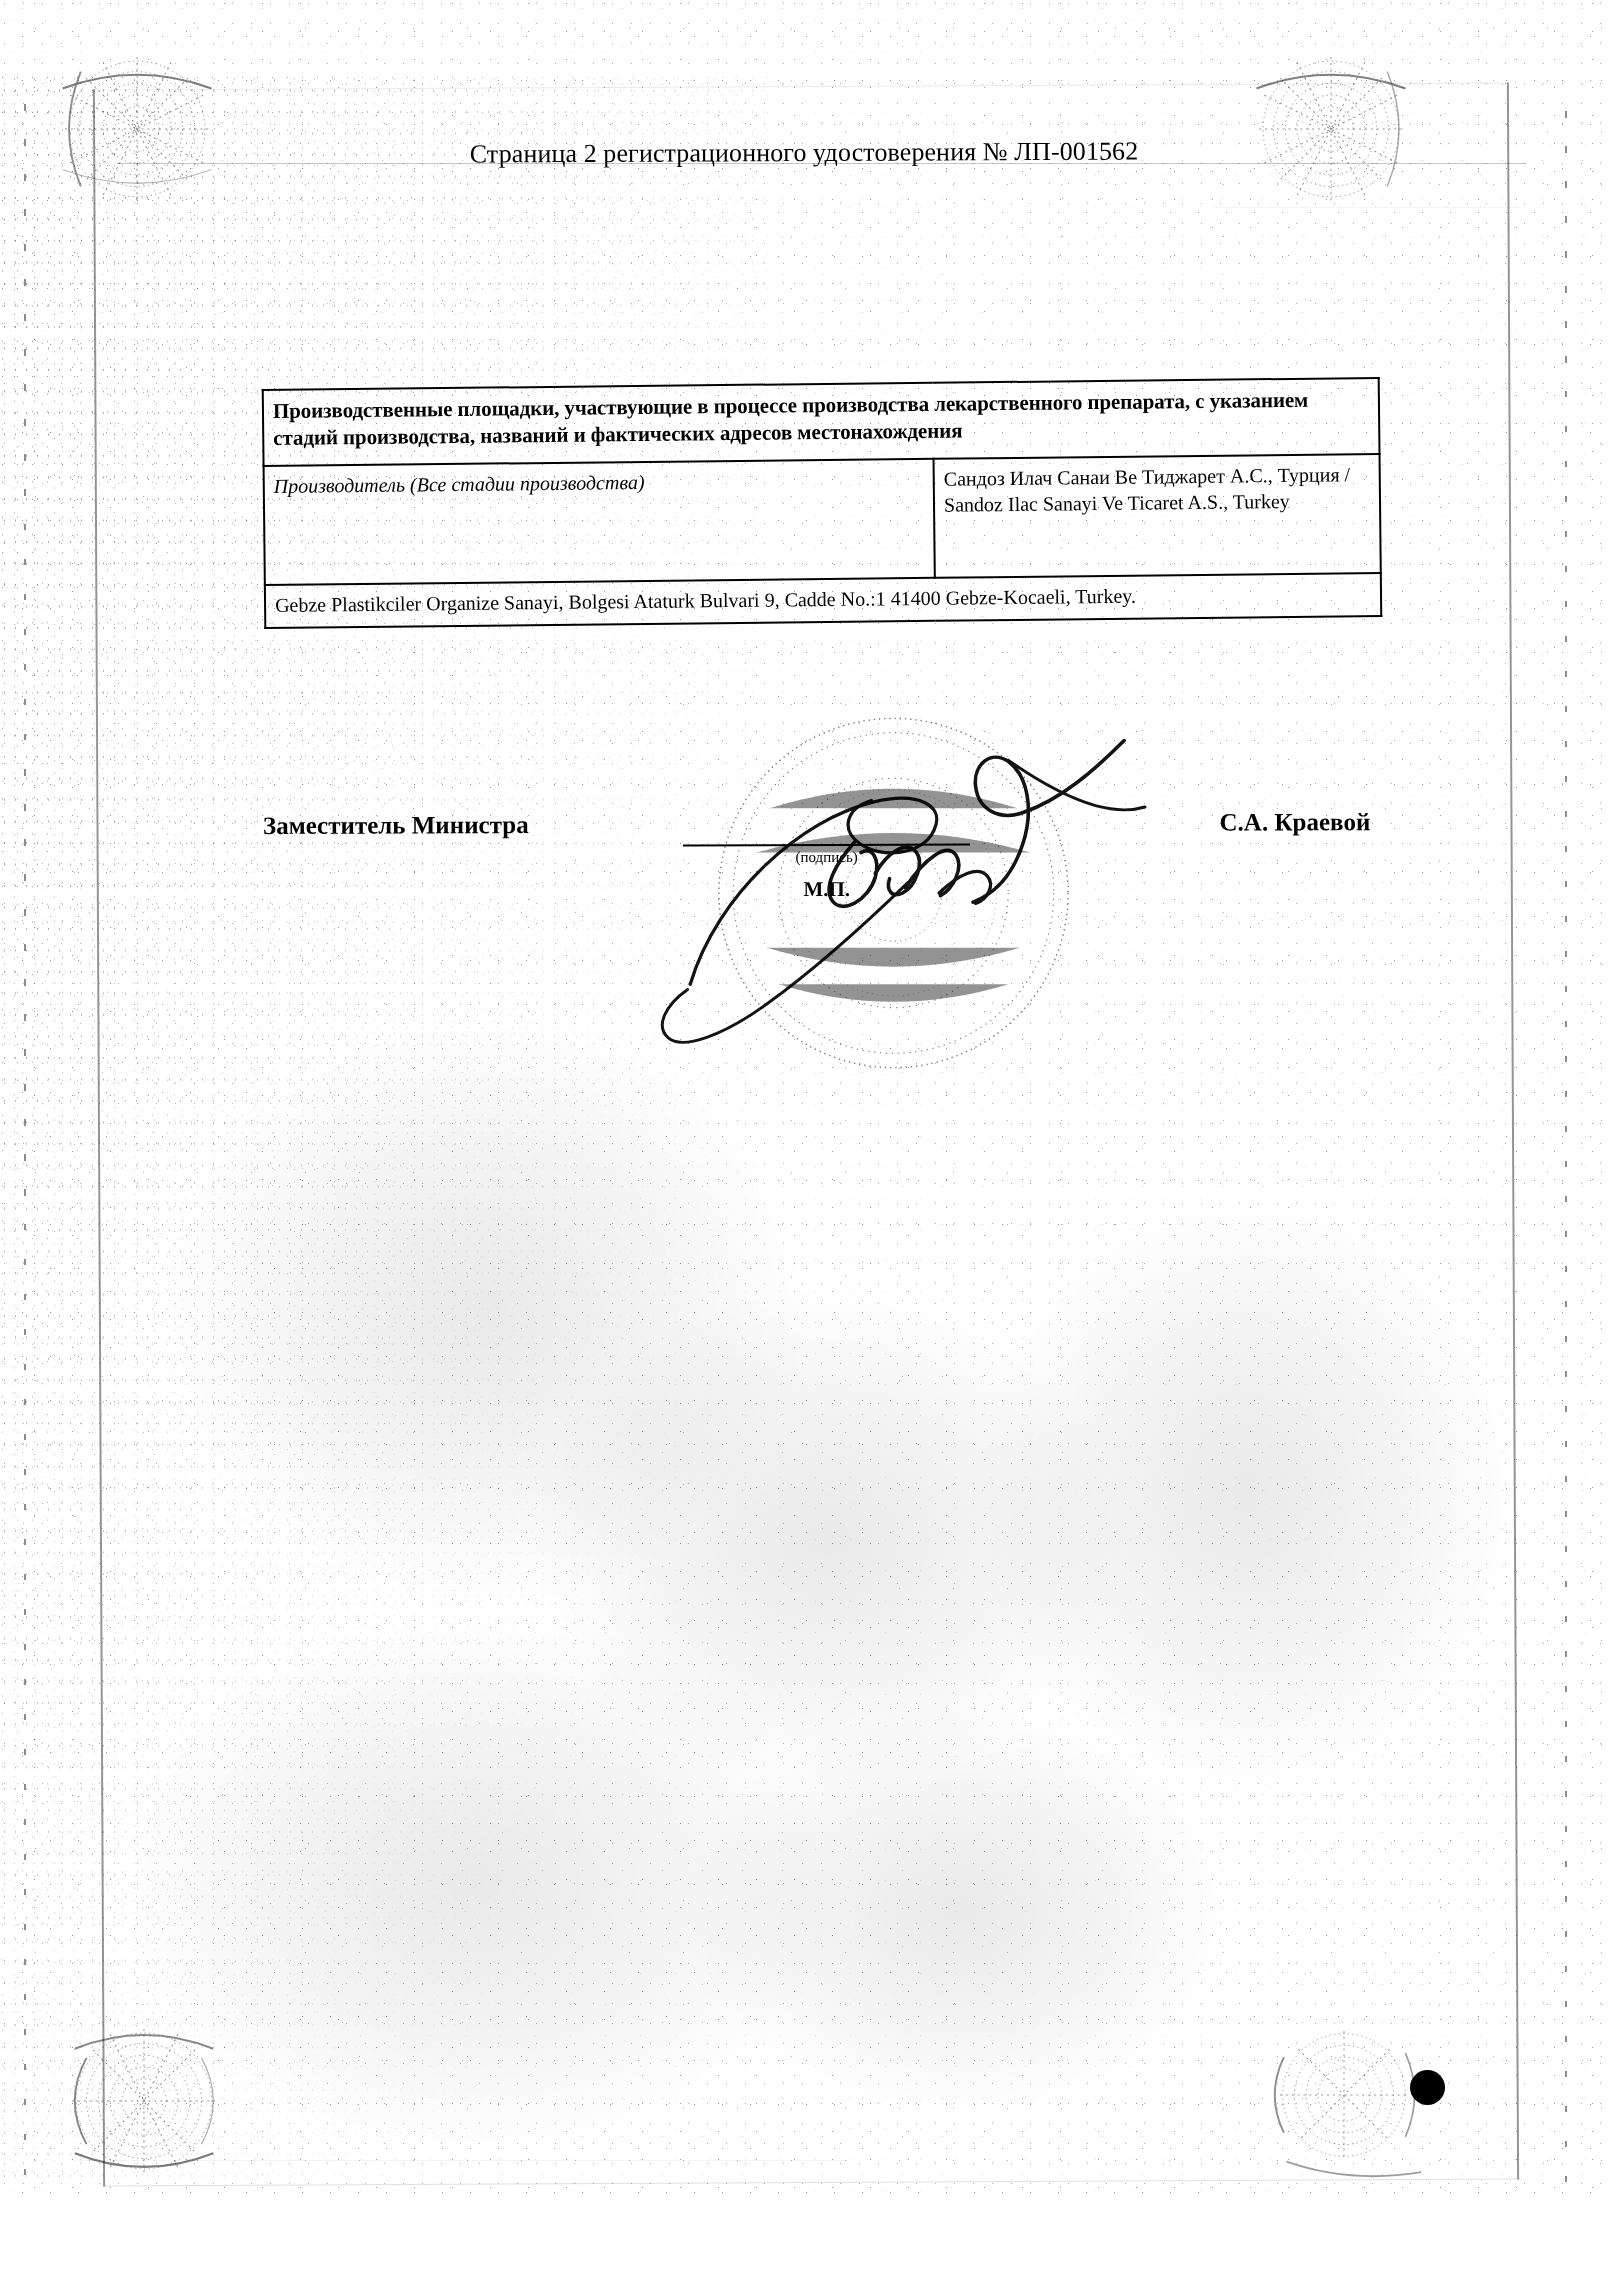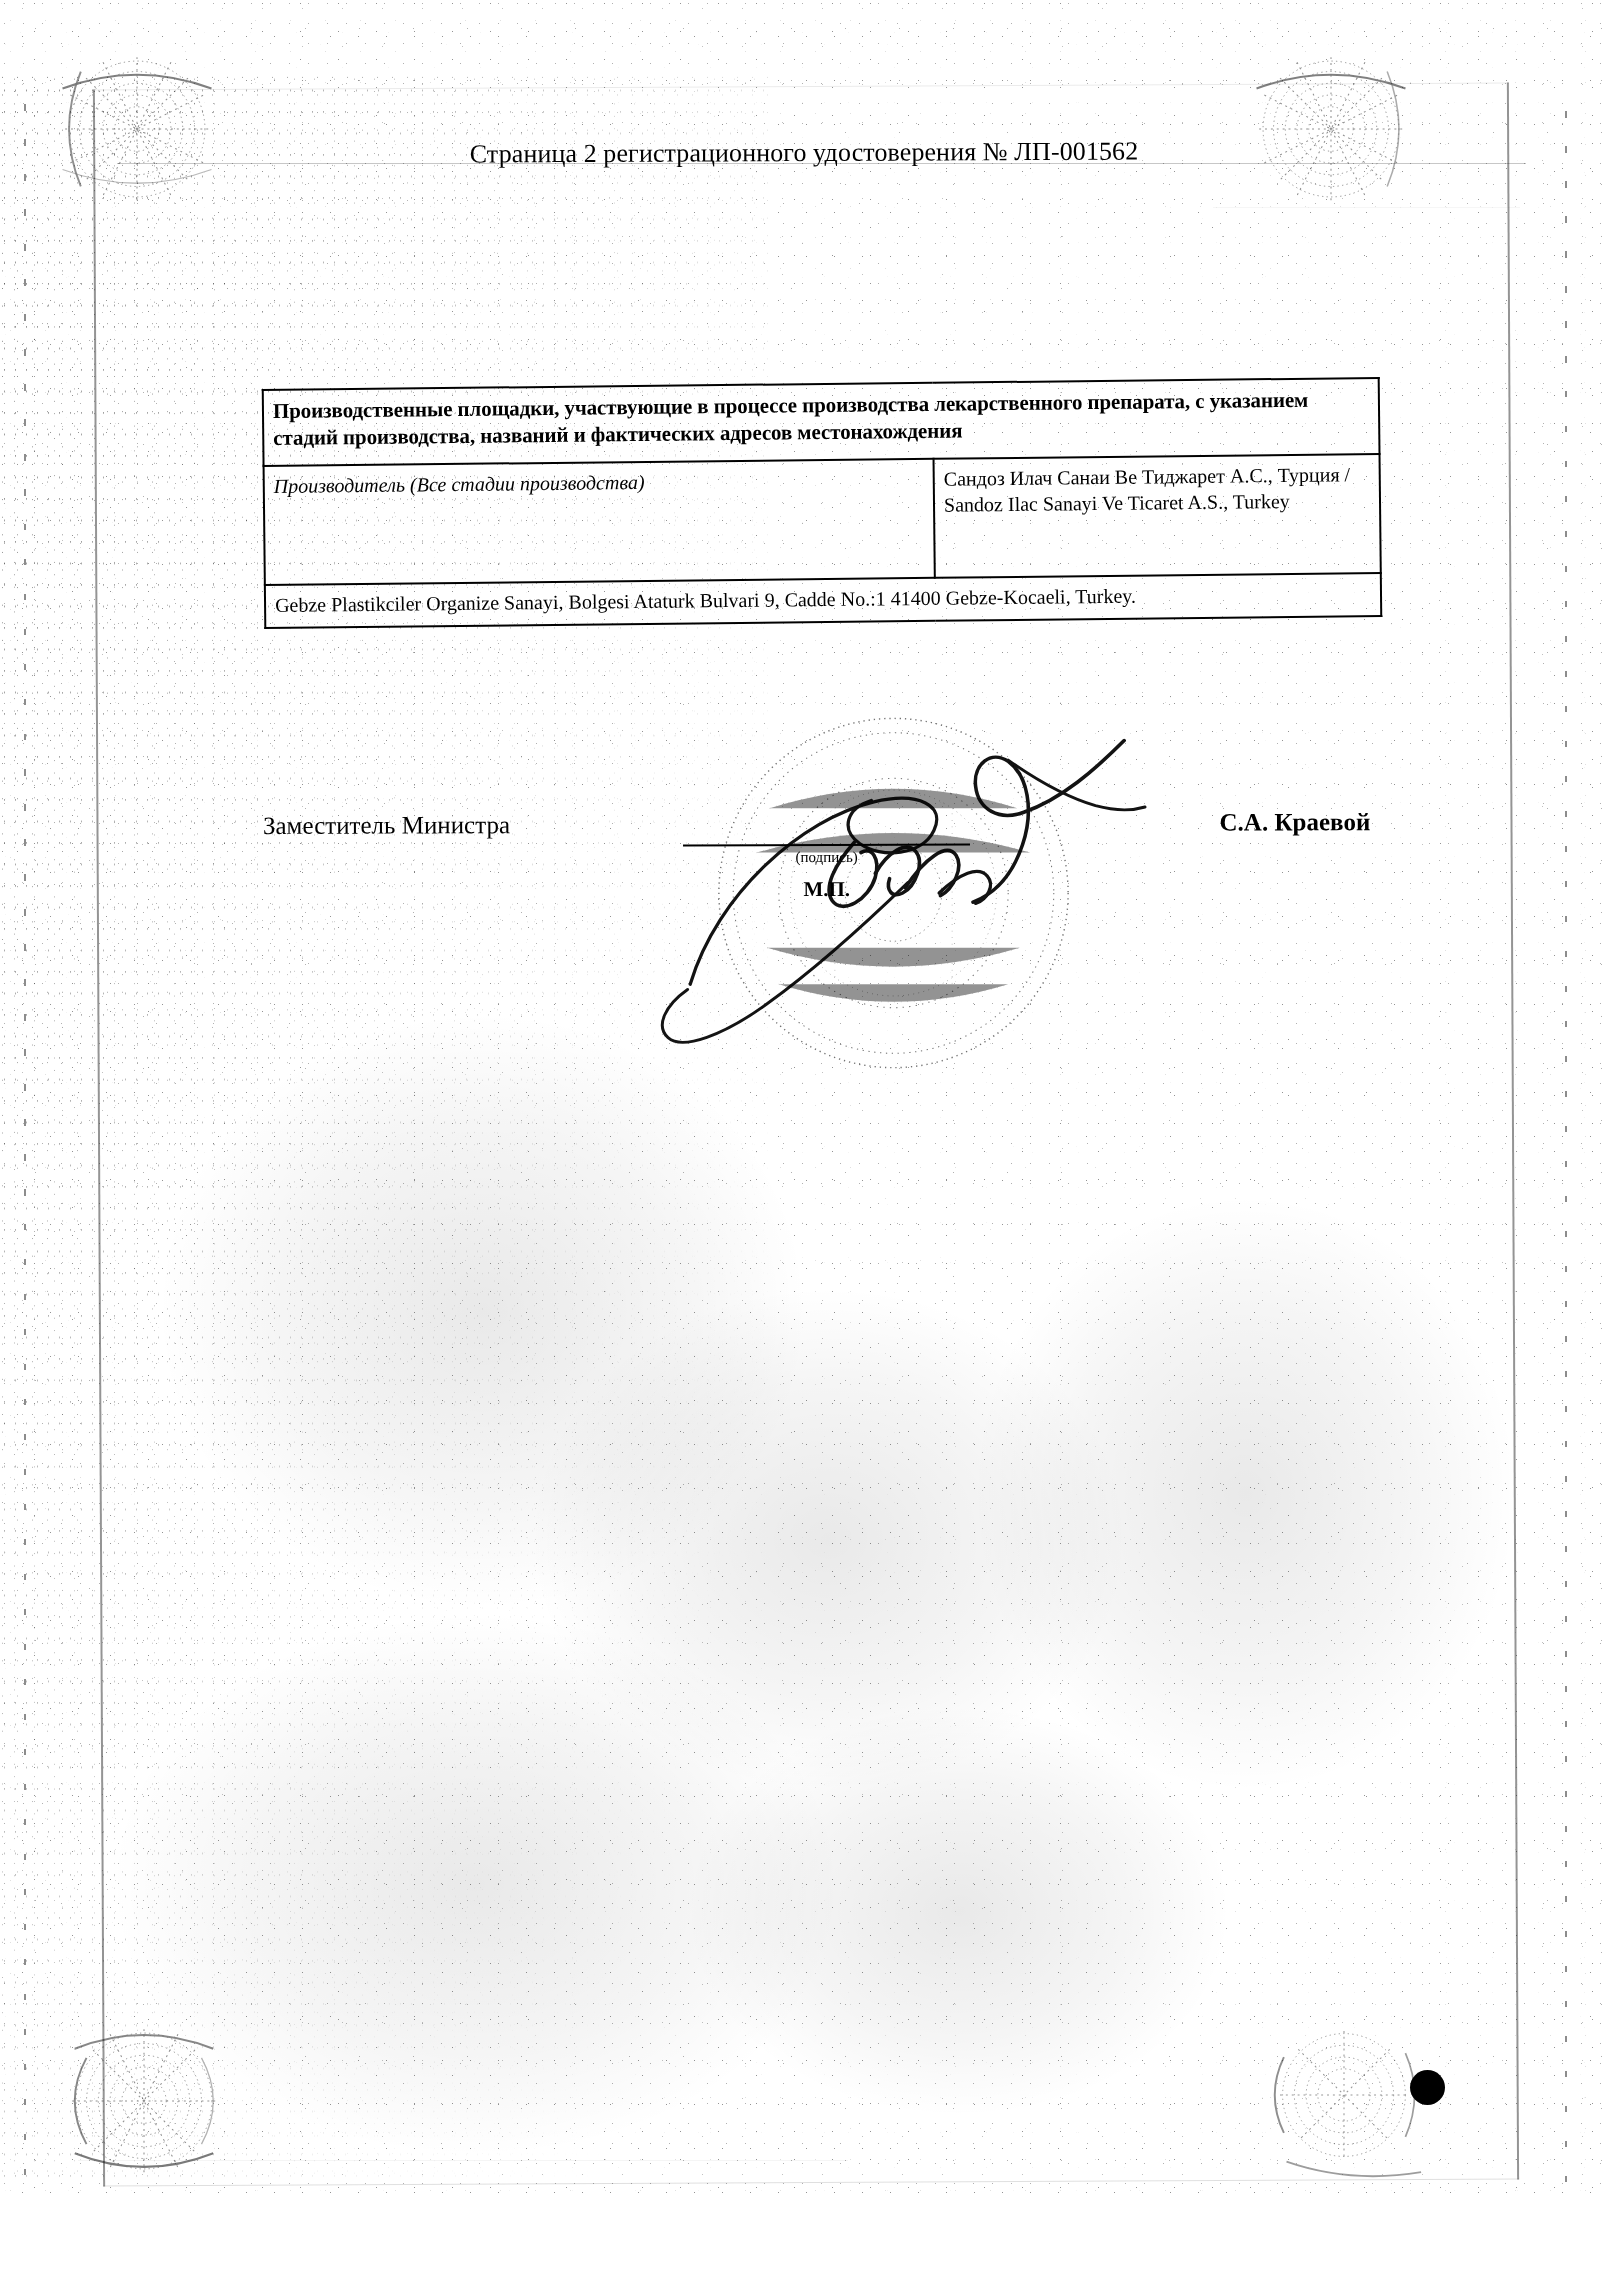--- a/index.html
+++ b/index.html
@@ -186,21 +186,21 @@
     left: 263px;
     top: 797px;
     width: 1119px;
     height: 78px;
     transform: rotate(-0.2deg);
   }
   .sig-title {
     position: absolute;
     left: 0;
     top: 13px;
-    font-weight: normal;
+    font-weight: bold;
     font-size: 25px;
     white-space: nowrap;
   }
   .sig-person {
     position: absolute;
     right: 11.7px;
     top: 13px;
     font-weight: bold;
     font-size: 25px;
     white-space: nowrap;

